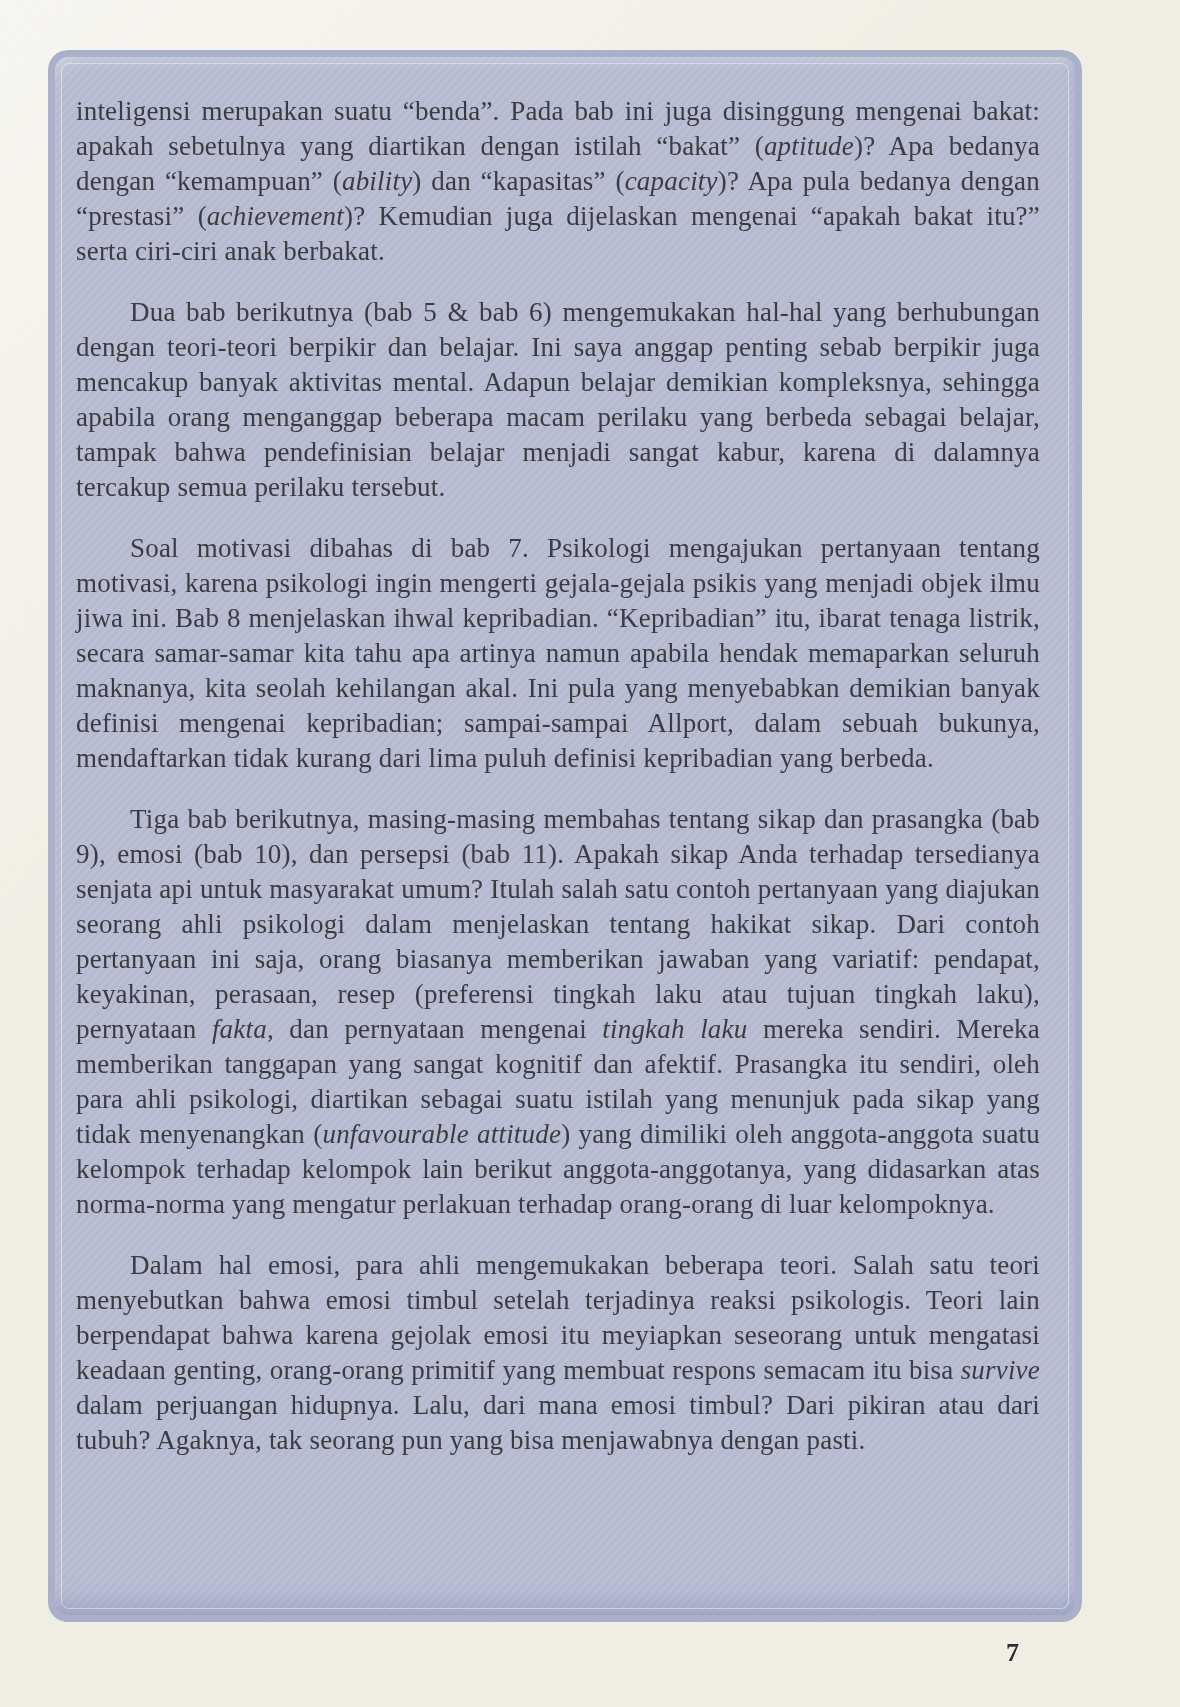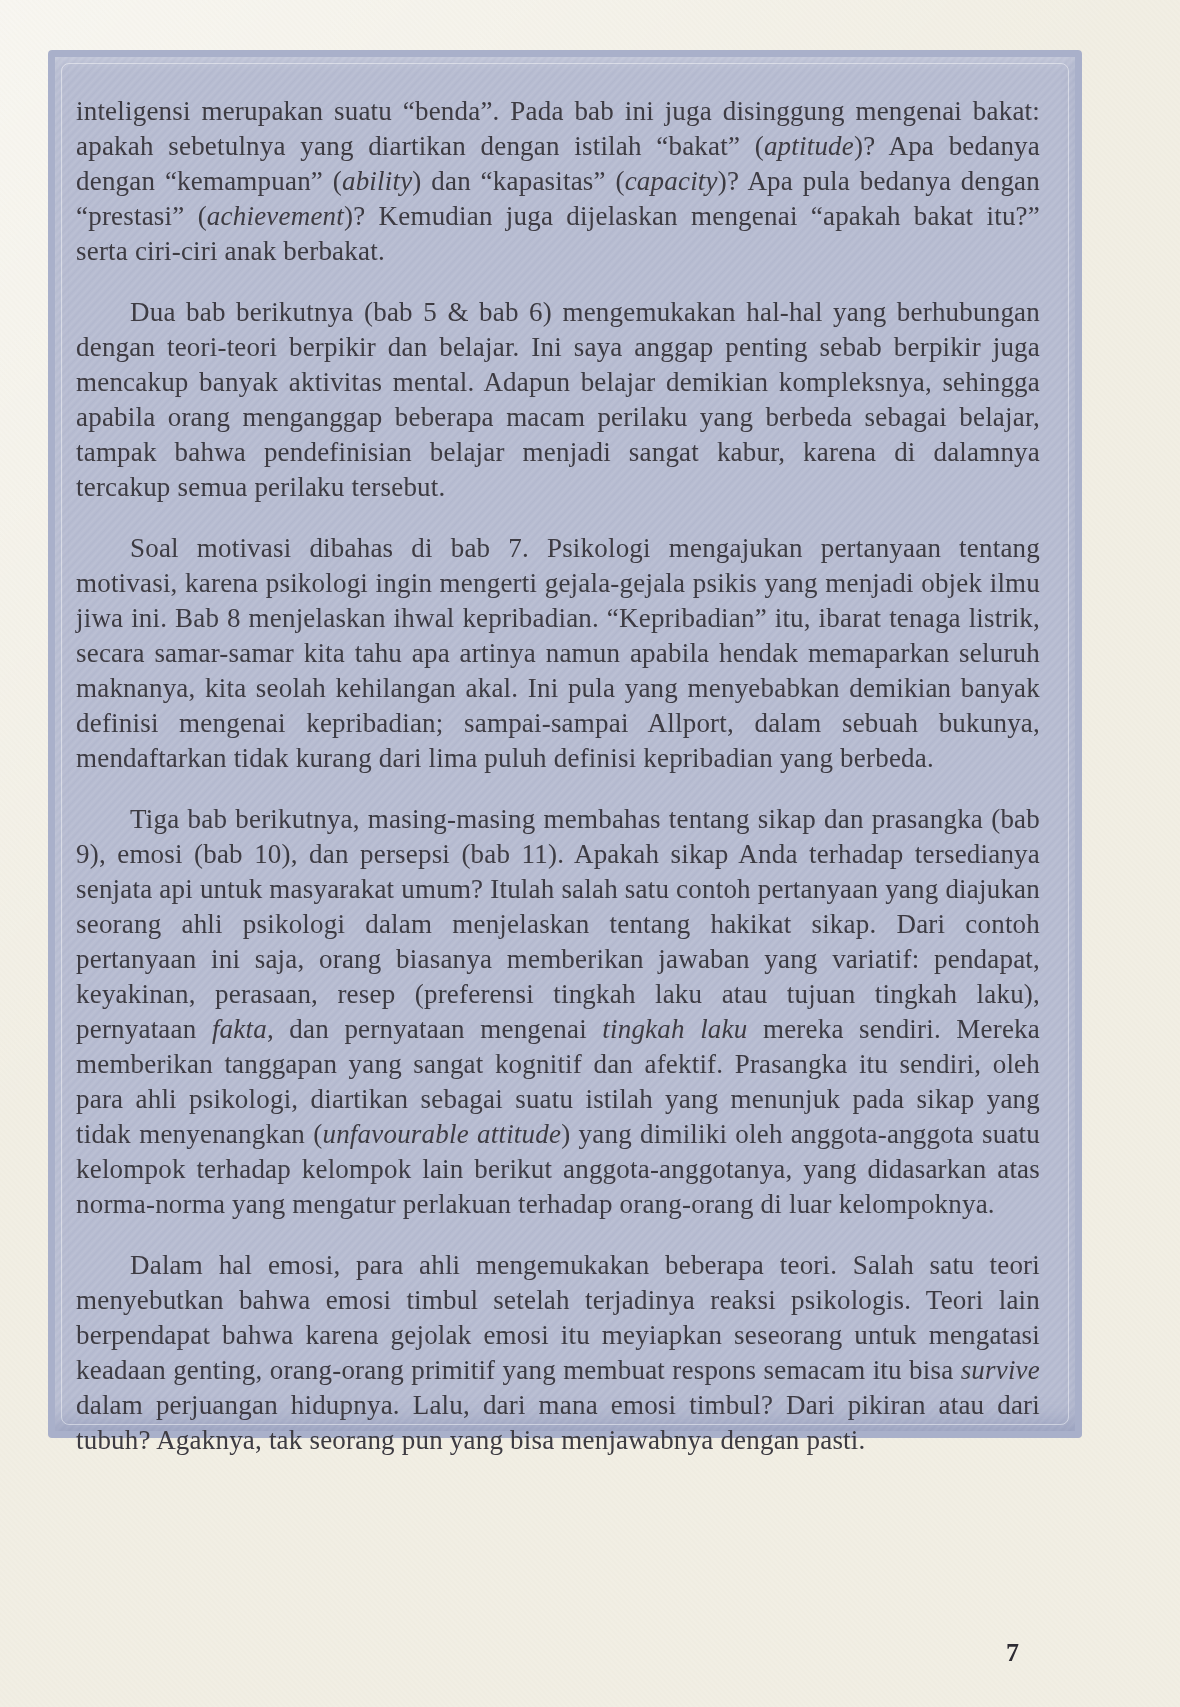--- a/index.html
+++ b/index.html
@@ -21,27 +21,27 @@
     position: absolute; inset: 0;
     background: repeating-linear-gradient(
       47deg,
       rgba(210,205,190,0.06) 0px, rgba(255,255,255,0.05) 2px,
       rgba(210,205,190,0.06) 4px);
     pointer-events: none;
   }
   .content-panel {
     position: absolute;
     left: 48px; top: 50px;
-    width: 1034px; height: 1388px;
+    width: 1034px; height: 1572px;
     background:
       repeating-linear-gradient(133deg,
         rgba(255,255,255,0.05) 0px, rgba(90,100,140,0.05) 3px,
         rgba(255,255,255,0.05) 6px),
       var(--panel, #b8bdd2);
-    border-radius: 4px;
+    border-radius: 20px;
     box-shadow:
       inset 0 0 0 7px var(--panel_border, #a9b0ca),
       inset 0 -20px 24px -6px rgba(110,122,165,0.45),
       inset 14px 16px 22px -14px rgba(255,255,255,0.55);
     z-index: 1;
   }
   
   .content-panel::before {
     content: "";
     position: absolute; inset: 13px;

